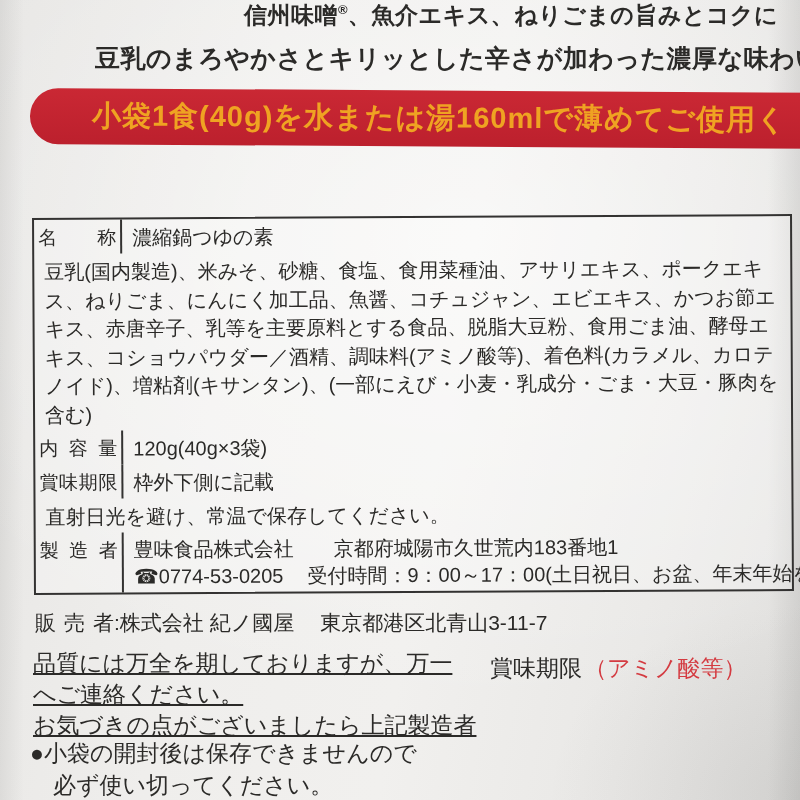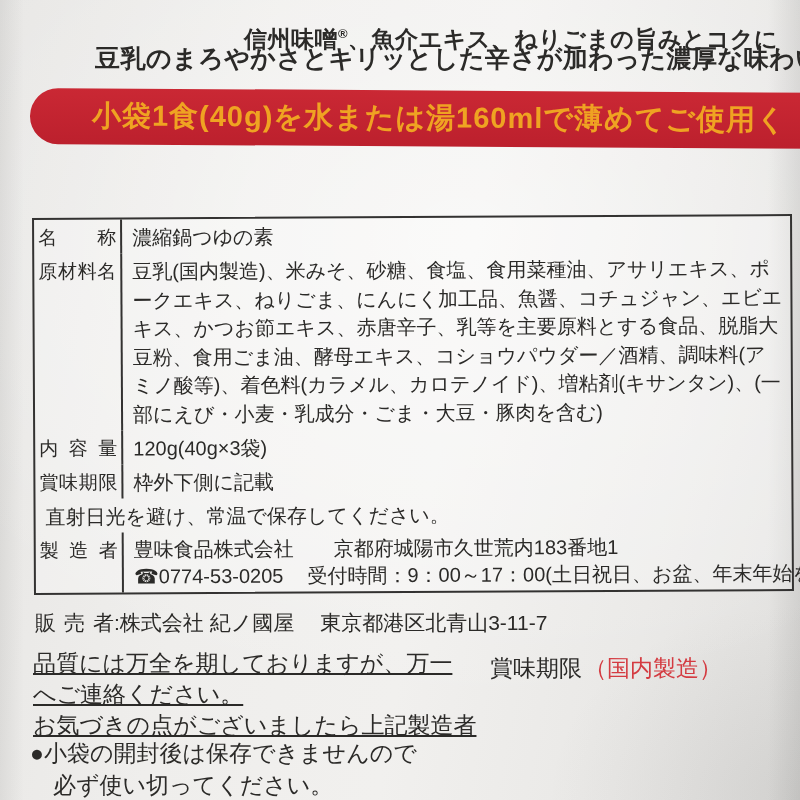--- a/index.html
+++ b/index.html
@@ -15,21 +15,21 @@
       linear-gradient(90deg, rgba(130,130,128,0.14), rgba(130,130,128,0) 3%),
       linear-gradient(270deg, rgba(120,120,118,0.16), rgba(120,120,118,0) 4%),
       radial-gradient(45% 35% at 100% 100%, rgba(100,100,98,0.12), rgba(100,100,98,0) 70%),
       radial-gradient(120% 90% at 58% 30%, rgba(255,255,255,0.55), rgba(255,255,255,0) 65%),
       linear-gradient(100deg, #e7e6e4 0%, #efeeec 30%, #f1f0ee 55%, #e9e8e6 80%, #e0dfdd 100%);
   }
   .abs { position: absolute; }
   .nowrap { white-space: nowrap; }
 
   
-  .hline1 { left: 244px; top: 24px; font-size: 23px; font-weight: 700; letter-spacing: 0.5px; }
+  .hline1 { left: 244px; top: 0; font-size: 23px; font-weight: 700; letter-spacing: 0.5px; }
   .regmark { font-size: 13px; vertical-align: 9px; }
   .hline2 { left: 95px; top: 42px; font-size: 25px; font-weight: 700; letter-spacing: 0.5px; }
 
   
   .banner {
     left: 30px; top: 88px; width: 790px; height: 56px;
     background: linear-gradient(180deg, #ca2834, #bc202d);
     border-radius: 30px 0 0 30px;
     transform: rotate(0.35deg); transform-origin: 0 50%;
   }
@@ -98,21 +98,20 @@
     <div class="banner-text" style="color:#efa322;">小袋1食(40g)を水または湯160mlで薄めてご使用く</div>
   </div>
 
 
   <div class="abs spec-table">
     <div class="spec-row row-name">
       <div class="spec-label">名称</div>
       <div class="spec-value">濃縮鍋つゆの素</div>
     </div>
     <div class="spec-row row-ingred">
-      <div class="spec-label">原材料名</div>
       <div class="spec-value">豆乳(国内製造)、米みそ、砂糖、食塩、食用菜種油、アサリエキス、ポークエキス、ねりごま、にんにく加工品、魚醤、コチュジャン、エビエキス、かつお節エキス、赤唐辛子、乳等を主要原料とする食品、脱脂大豆粉、食用ごま油、酵母エキス、コショウパウダー／酒精、調味料(アミノ酸等)、着色料(カラメル、カロテノイド)、増粘剤(キサンタン)、(一部にえび・小麦・乳成分・ごま・大豆・豚肉を含む)</div>
     </div>
     <div class="spec-row row-net">
       <div class="spec-label">内容量</div>
       <div class="spec-value">120g(40g×3袋)</div>
     </div>
     <div class="spec-row row-bb">
       <div class="spec-label">賞味期限</div>
       <div class="spec-value">枠外下側に記載</div>
     </div>
@@ -134,21 +133,21 @@
     <span class="ls">販売者</span><span class="ls-fix">:</span><span>株式会社 紀ノ國屋</span><span class="seller-addr">東京都港区北青山3-11-7</span>
   </div>
 
   <div class="abs quality">
     <div class="nowrap">品質には万全を期しておりますが、万一</div>
     <div class="nowrap">へご連絡ください。</div>
     <div class="nowrap">お気づきの点がございましたら上記製造者</div>
   </div>
 
   <div class="abs expiry nowrap">
-    <span>賞味期限</span><span class="expiry-red" style="color:#d43b41;">（国内製造）</span>
+    <span>賞味期限</span><span class="expiry-red" style="color:#d43b41;">（アミノ酸等）</span>
   </div>
 
   <div class="abs open-note">
     <div class="nowrap">
       <span>●</span><span>小袋の開封後は保存できませんので</span>
     </div>
     <div class="nowrap cont">必ず使い切ってください。</div>
   </div>
 
   <div class="abs cutoff">

